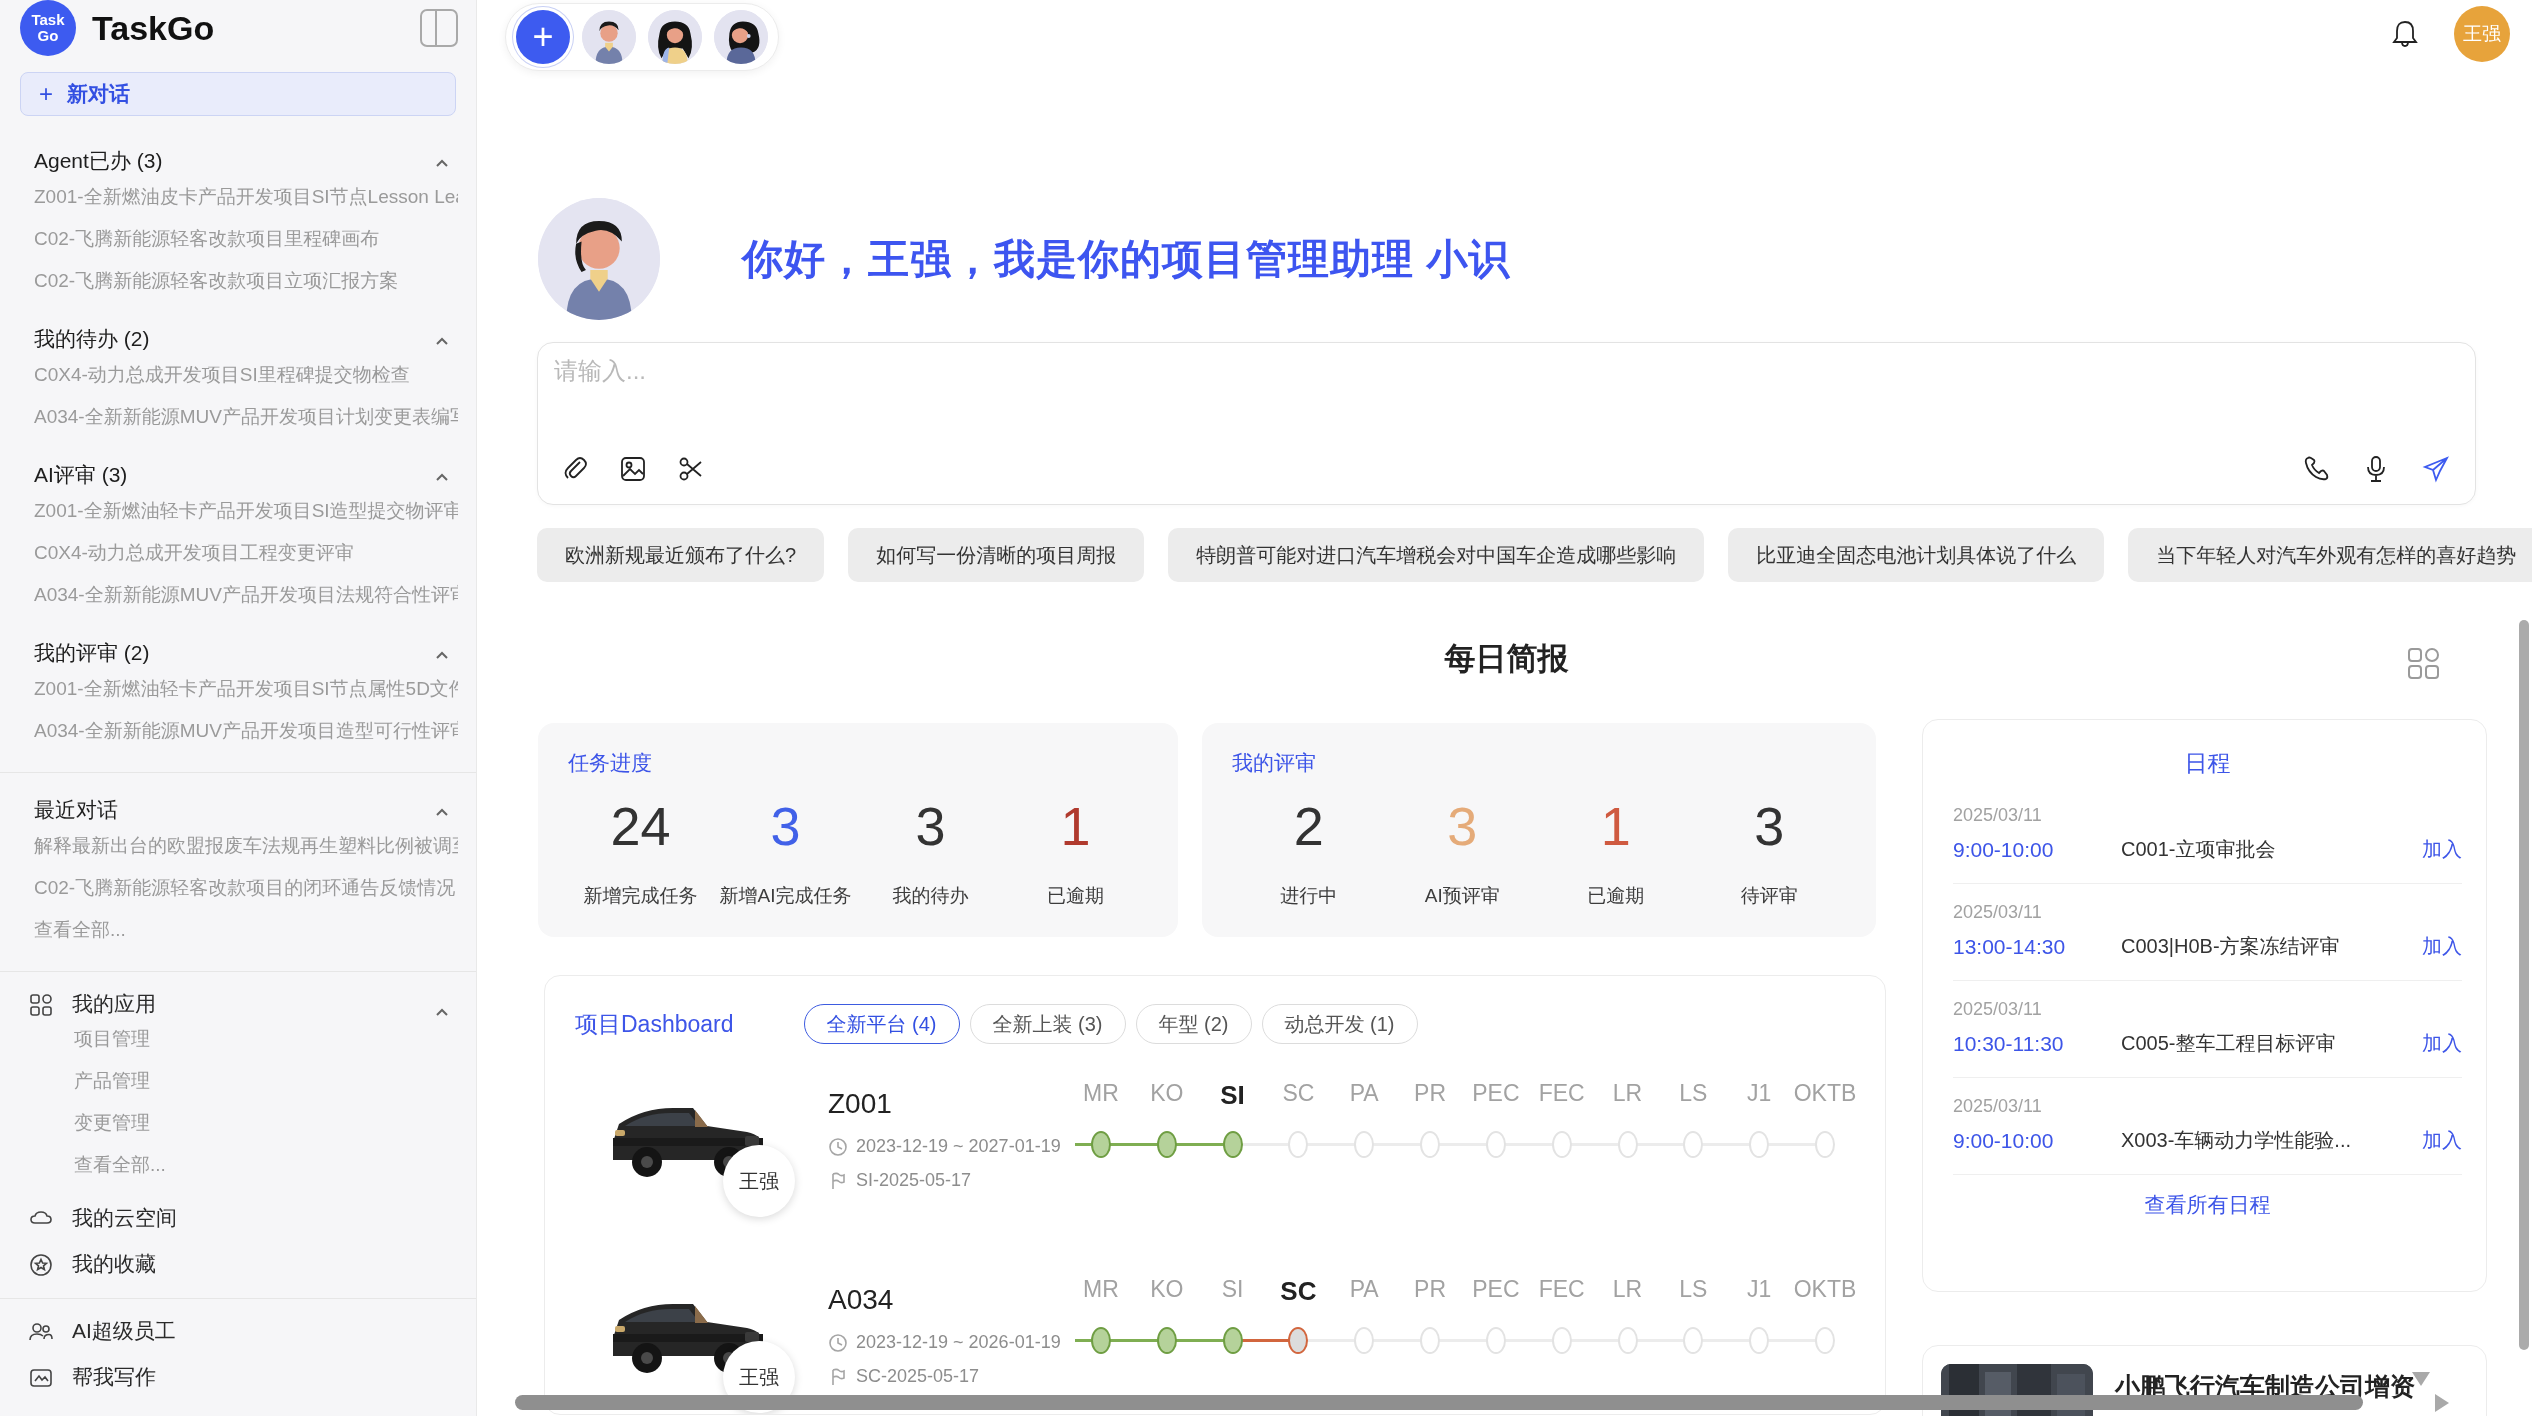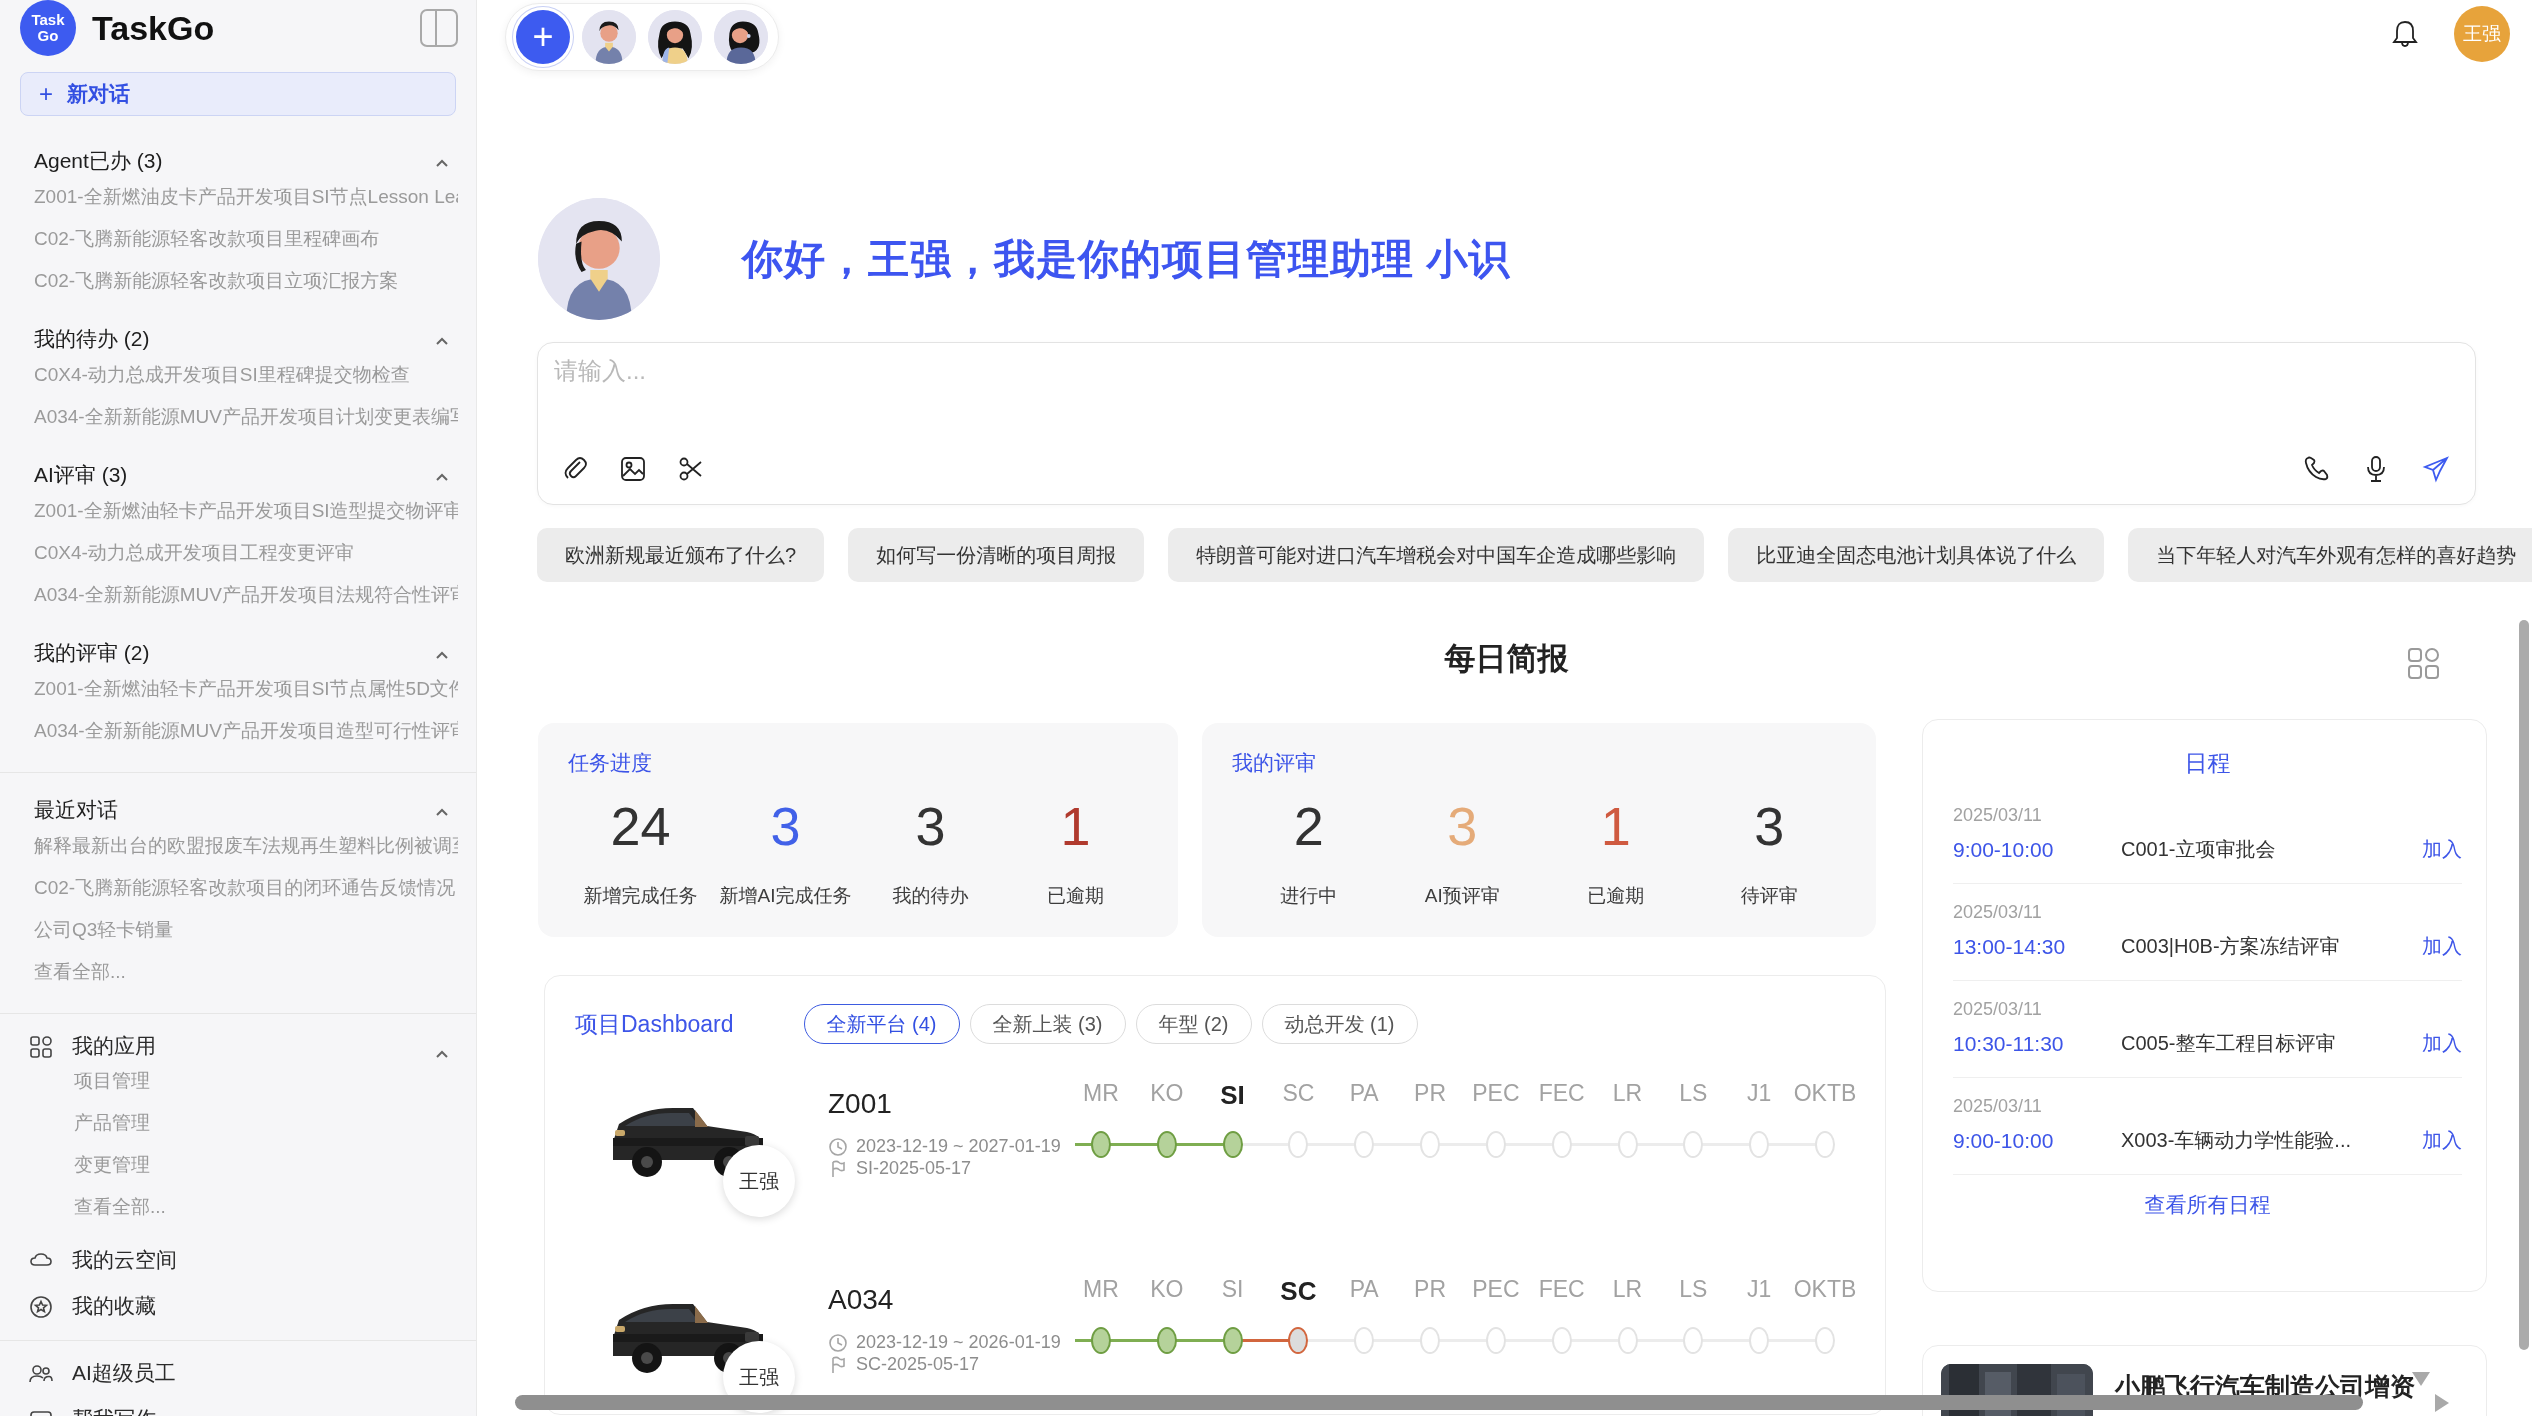--- a/index.html
+++ b/index.html
@@ -77,21 +77,21 @@
   .dash-title { font-size:23px; color:#3d55e8; }
   .dash-tabs { display:flex; gap:10px; margin-left:70px; }
   .dtab { height:40px; line-height:38px; padding:0 22px; border:1px solid #dcdcdc; border-radius:20px; font-size:20px; color:#555; background:#fff; }
   .dtab.active { border:1px solid #3d5be0; color:#3350e2; }
 
   .proj { position:relative; height:170px; margin-top:26px; }
   .truck { position:absolute; left:50px; top:10px; width:176px; height:112px; }
   .owner { position:absolute; left:178px; top:75px; width:72px; height:72px; border-radius:50%; background:#fff; box-shadow:0 2px 8px rgba(0,0,0,.15); display:flex; align-items:center; justify-content:center; font-size:20px; color:#333; }
   .pname { position:absolute; left:283px; top:18px; font-size:28px; font-weight:normal; color:#222; }
   .pmeta { position:absolute; left:283px; top:66px; font-size:18px; color:#8d8d8d; display:flex; align-items:center; gap:8px; }
-  .pmeta.second { top:88px; }
+  .pmeta.second { top:100px; }
   .pmeta svg { width:20px; height:20px; stroke:#a5a5a5; fill:none; stroke-width:1.6; }
   .track { position:absolute; left:523px; top:10px; width:790px; }
   .track-labels { display:flex; }
   .track-labels span { flex:1; text-align:center; font-size:23px; color:#a2a2a2; }
   .track-labels span.cur { color:#222; font-weight:bold; font-size:26px; }
   .dots { display:flex; position:relative; margin-top:18px; height:30px; }
   .dotc { flex:1; position:relative; display:flex; align-items:center; justify-content:center; }
   .dotc::before { content:""; position:absolute; right:50%; top:50%; width:100%; height:3px; margin-top:-1px; background:#ececec; }
   .dotc.first::before { width:40%; }
   .dotc.seg-g::before { background:#7fae52; }
@@ -193,21 +193,20 @@
 
     <div class="sb-group">
       <div class="sb-group-h">
         <span>最近对话</span>
         <span class="chev"><svg viewBox="0 0 16 16">
               <path d="M3 10 L8 5 L13 10"></path>
             </svg></span>
       </div>
       <div class="sb-item">解释最新出台的欧盟报废车法规再生塑料比例被调至15%...</div>
       <div class="sb-item">C02-飞腾新能源轻客改款项目的闭环通告反馈情况</div>
-      <div class="sb-item">公司Q3轻卡销量</div>
       <div class="sb-item">查看全部...</div>
     </div>
 
     <div class="sb-div"></div>
 
     <div class="sb-row">
       <span class="ric"><svg viewBox="0 0 26 26">
             <rect x="3" y="3" width="8" height="8" rx="2"></rect>
             <circle cx="19" cy="7" r="4"></circle>
             <rect x="3" y="15" width="8" height="8" rx="2"></rect>

